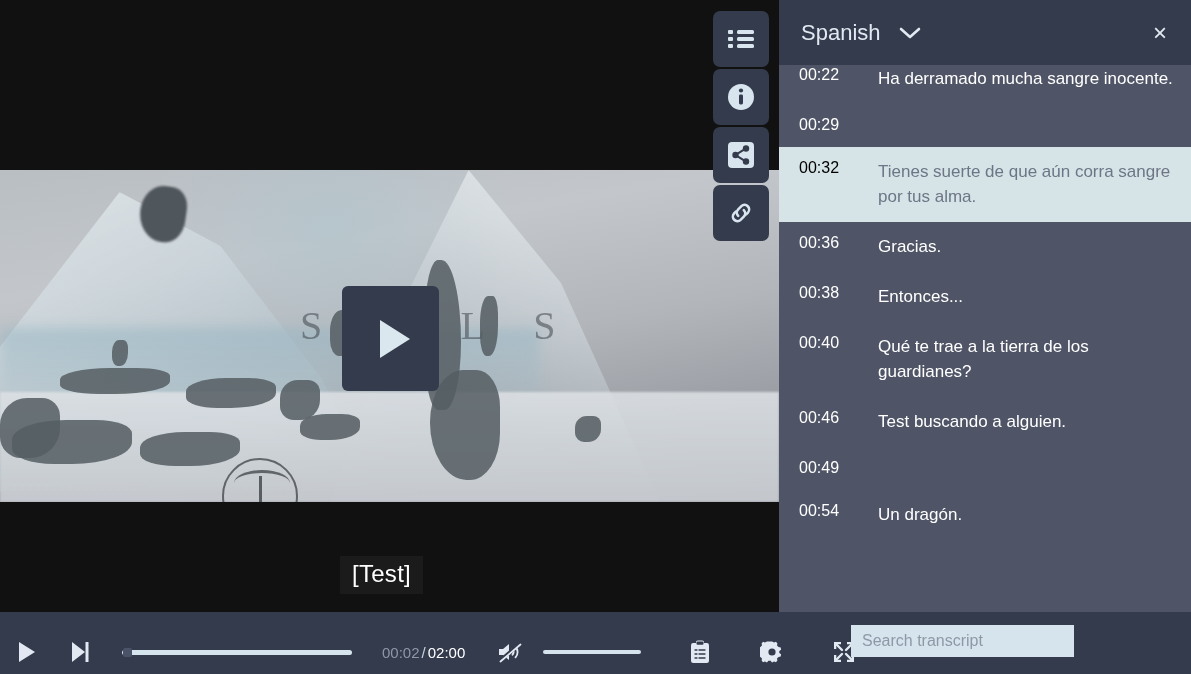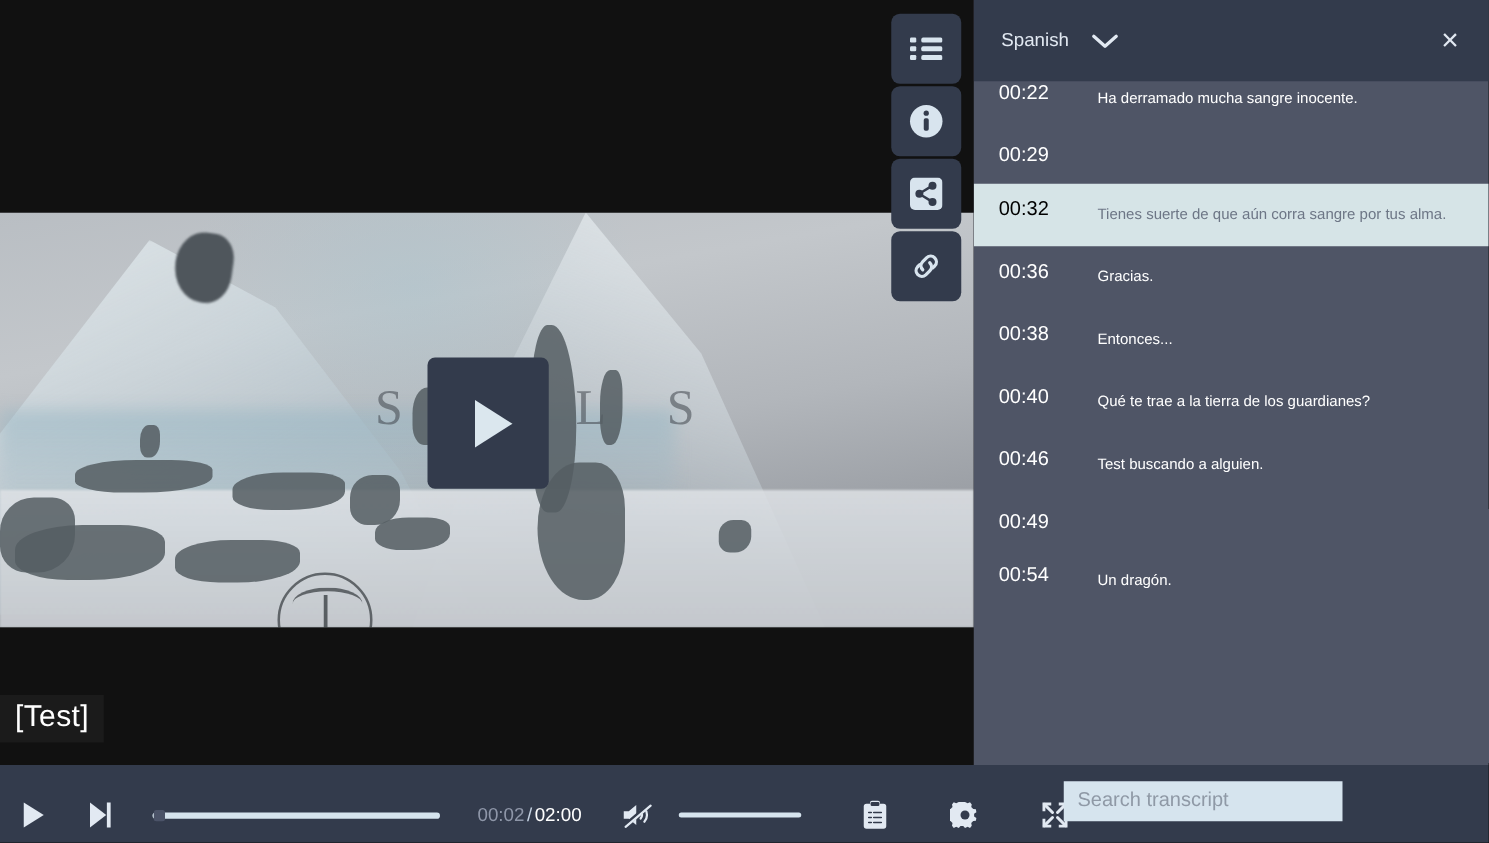--- a/index.html
+++ b/index.html
@@ -121,21 +121,21 @@
     width: 0; height: 0;
     border-left: 30px solid #dbe7ee;
     border-top: 19px solid transparent;
     border-bottom: 19px solid transparent;
     margin-left: 8px;
   }
 
   .caption {
     position: absolute;
     left: 0; right: 16px; top: 556px;
-    text-align: left;
+    text-align: center;
     pointer-events: none;
   }
   .caption span {
     display: inline-block;
     background: #1b1b1b;
     color: #ffffff;
     font-size: 24px;
     padding: 4px 12px 6px 12px;
     letter-spacing: .3px;
   }
@@ -243,21 +243,21 @@
   }
   .tr-header {
     position: relative;
     height: 65px;
     background: #333b4c;
     display: flex; align-items: center;
     padding: 0 18px 0 22px;
     z-index: 3;
   }
   .tr-lang {
-    font-size: 15px;
+    font-size: 22px;
     color: #e2e9f2;
     cursor: pointer;
   }
   .chev {
     margin-left: 18px;
     display: flex; align-items: center;
     cursor: pointer;
   }
   .tr-close {
     margin-left: auto;
@@ -282,21 +282,21 @@
   }
   .cue .t {
     flex: none;
     width: 79px;
     font-size: 16px;
     color: #ffffff;
     padding-top: 0;
   }
   .cue .x {
     flex: 1;
-    font-size: 12px;
+    font-size: 17px;
     line-height: 25px;
     color: #ffffff;
   }
   .cue.active { background: #d6e4e7; }
   .cue.active .t { color: #000000; }
   .cue.active .x { color: #6d7686; }
 </style>
 </head>
 <body>
 

